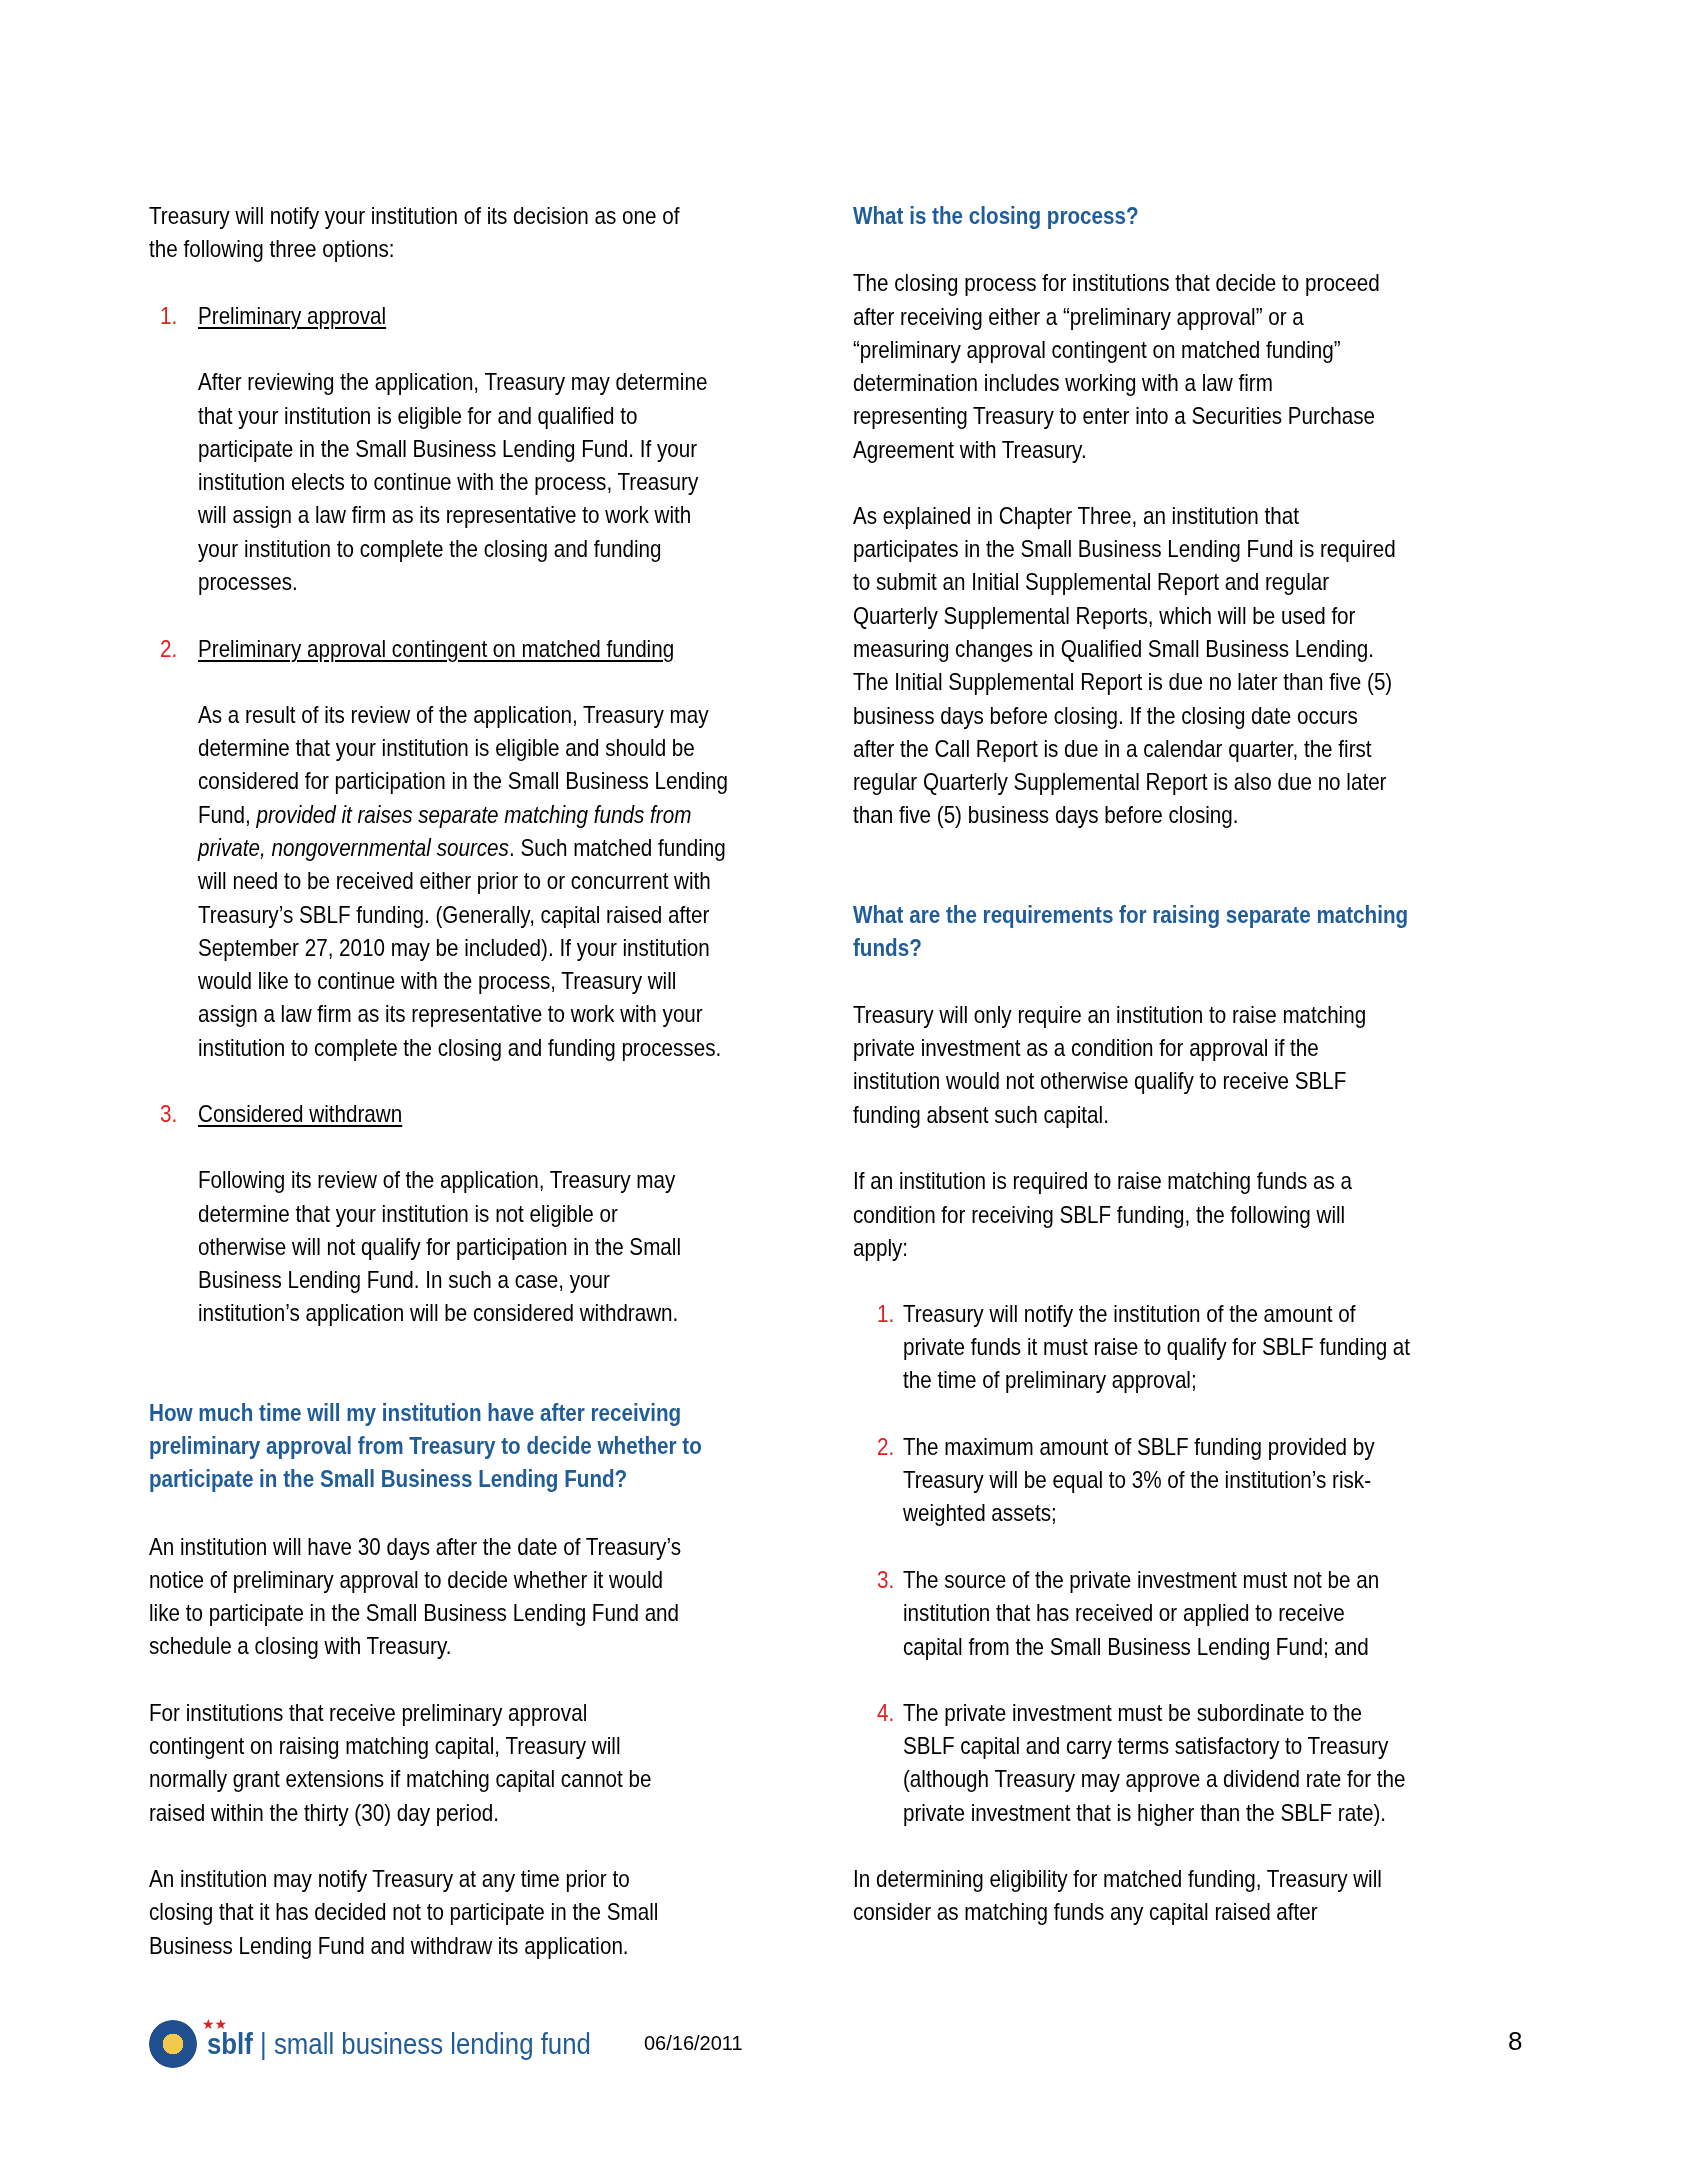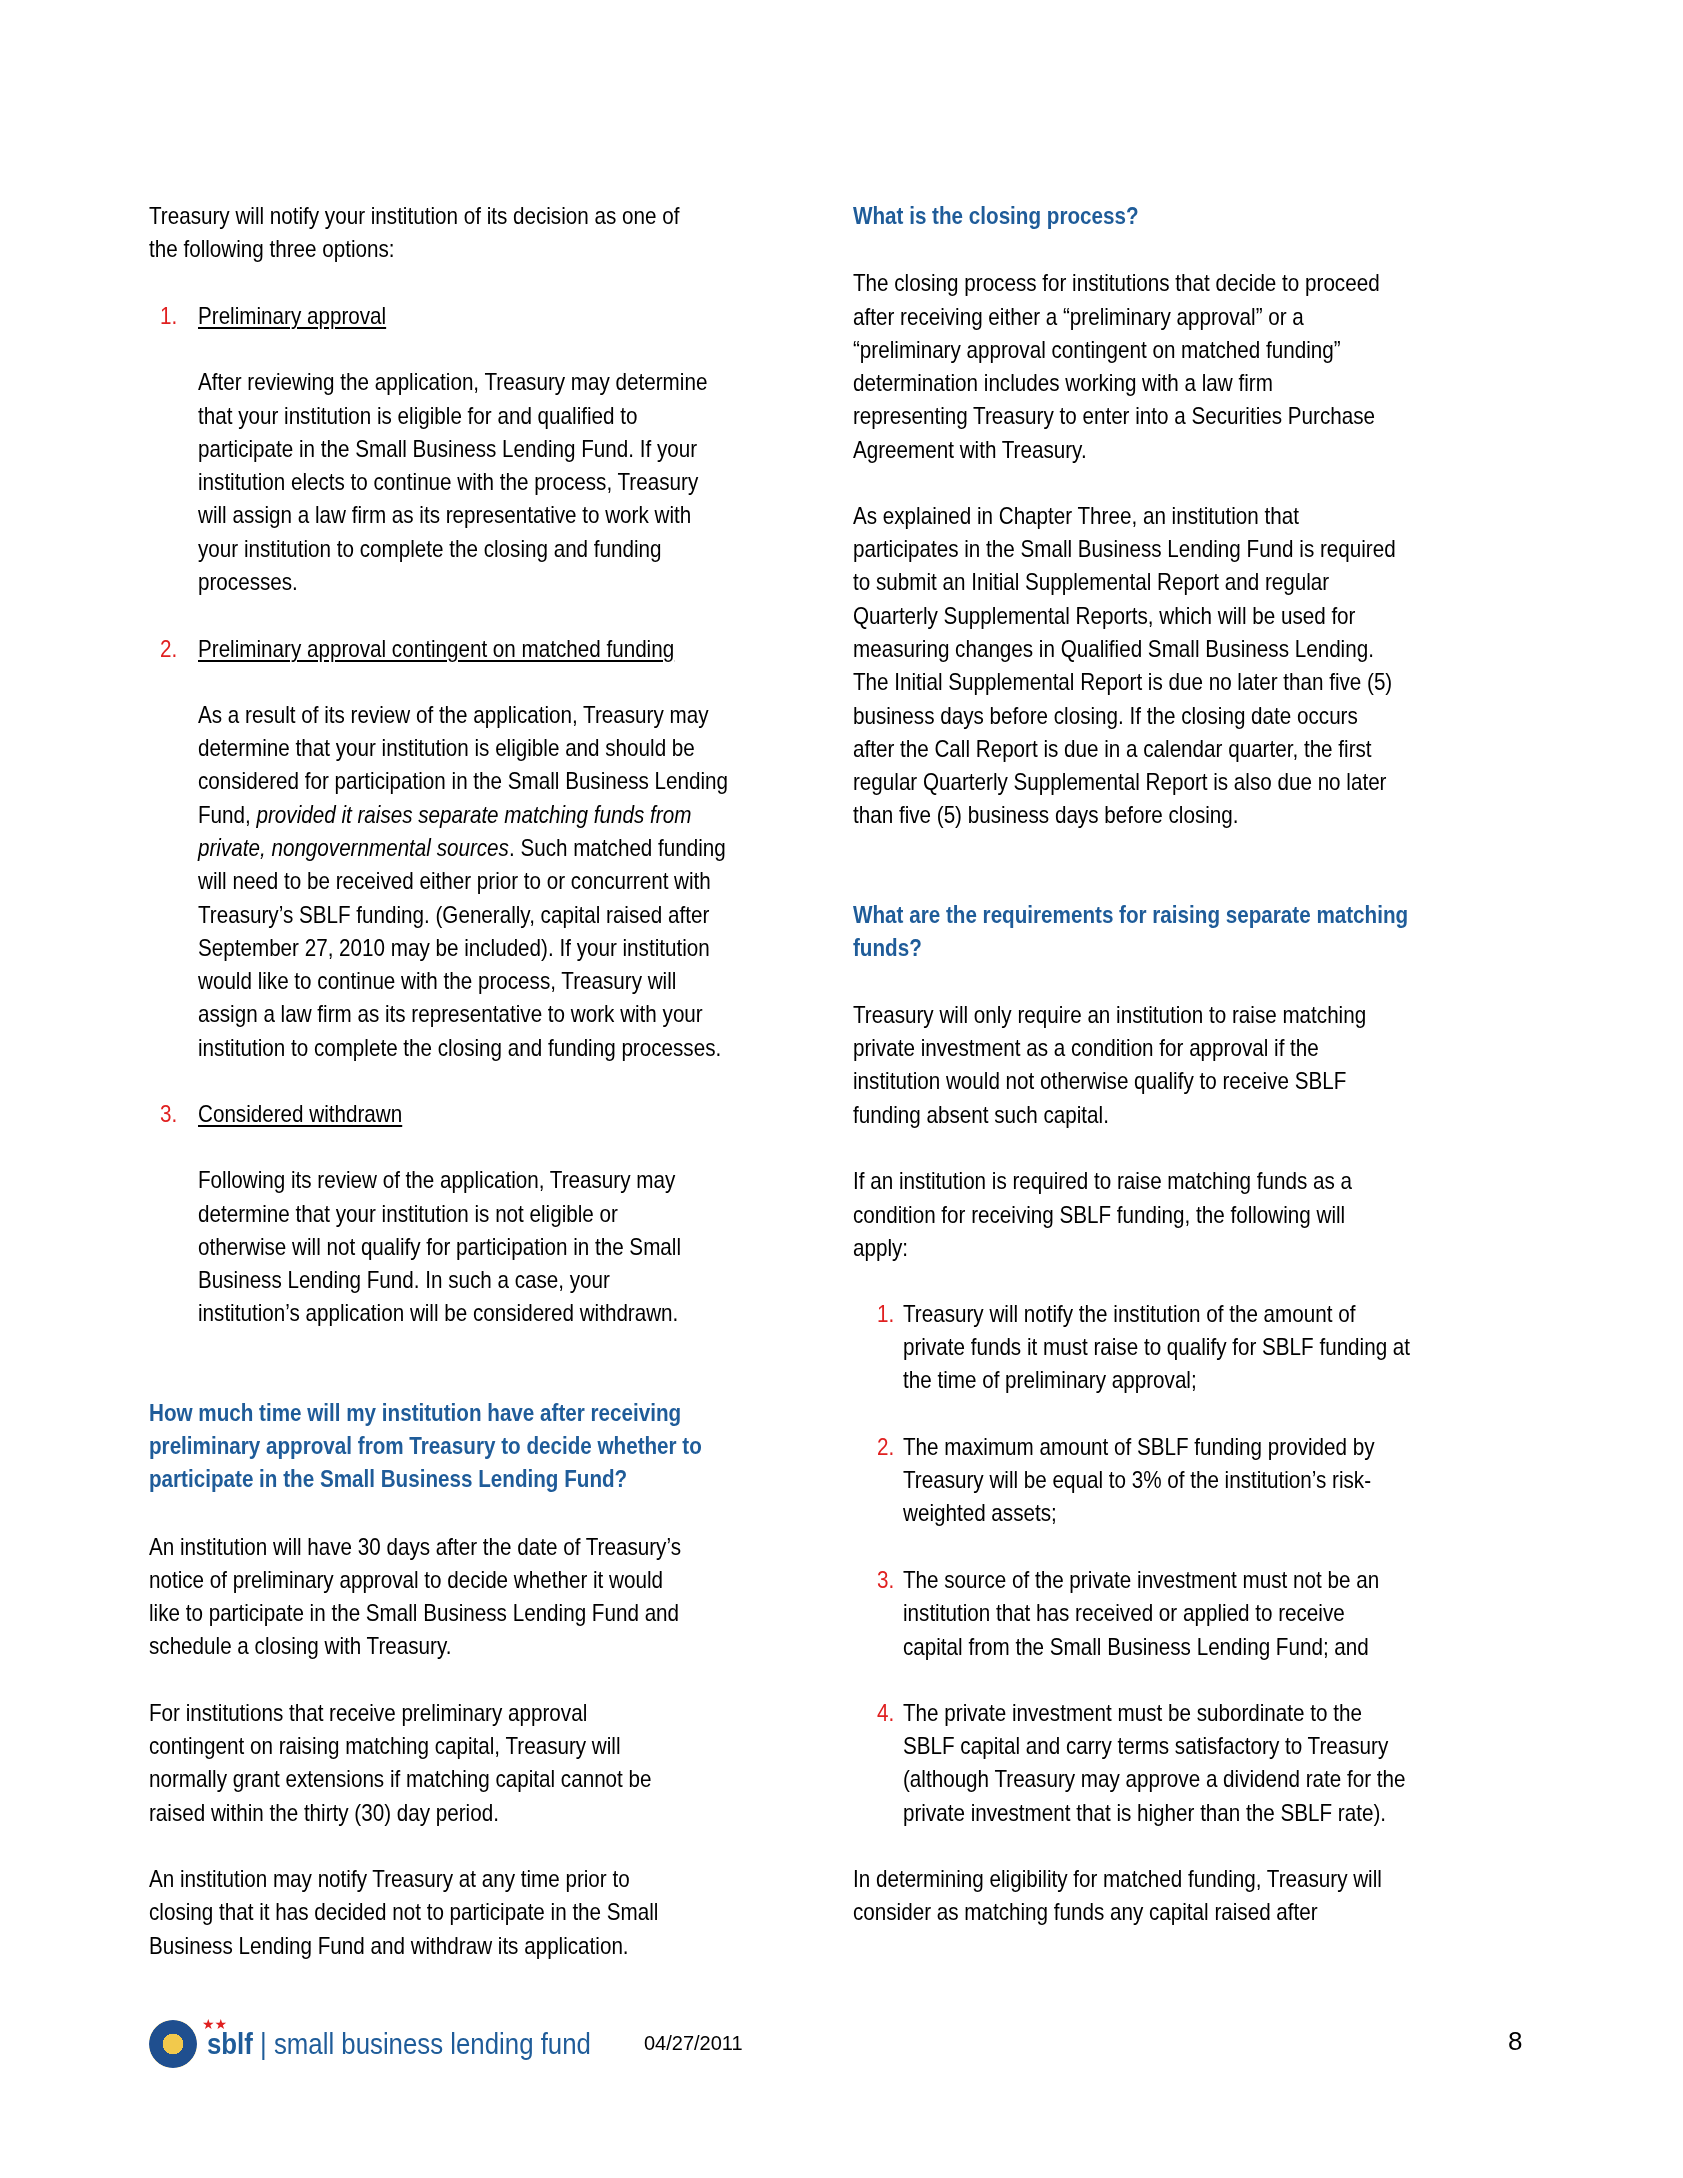--- a/index.html
+++ b/index.html
@@ -111,15 +111,15 @@
     <div class="ln " style="left: 903px; top: 1798px;">private investment that is higher than the SBLF rate).</div>
     <div class="ln " style="left: 853px; top: 1864px;">In determining eligibility for matched funding, Treasury will</div>
     <div class="ln " style="left: 853px; top: 1897px;">consider as matching funds any capital raised after</div>
   </div>
 
 <div id="footer-logo">
   <div class="seal"></div>
   <span class="stars">★★</span>
   <span class="logo-text"><b>sblf</b><span> | small business lending fund</span></span>
 </div>
-<div class="date">04/27/2011</div>
+<div class="date">06/16/2011</div>
 <div class="pnum">8</div>
 
 
 </body></html>

